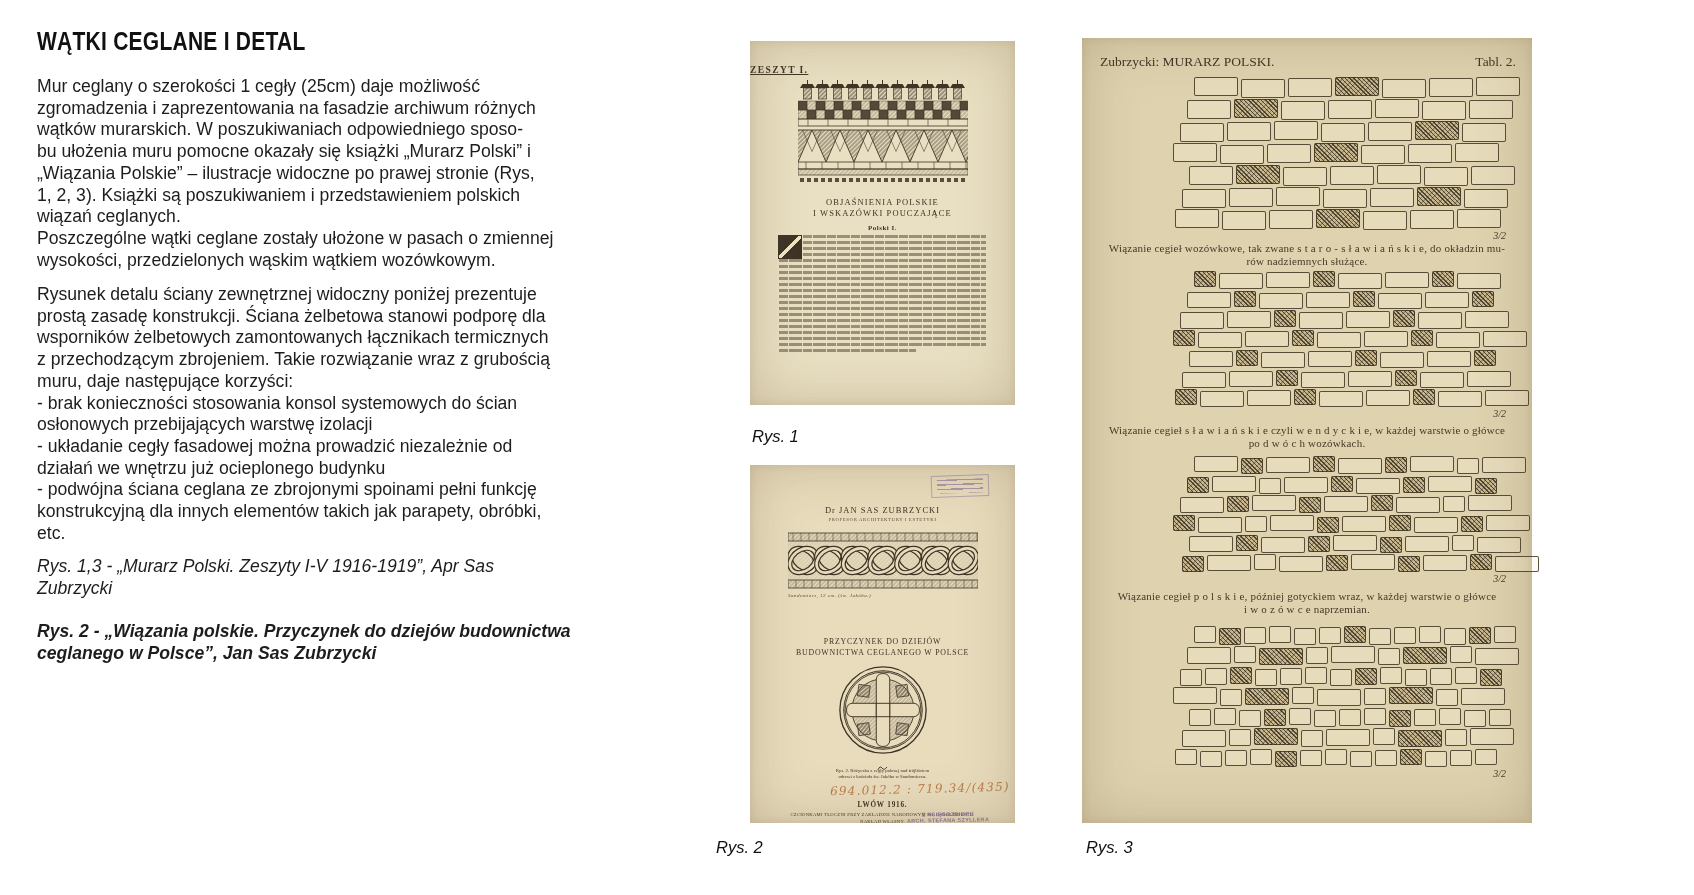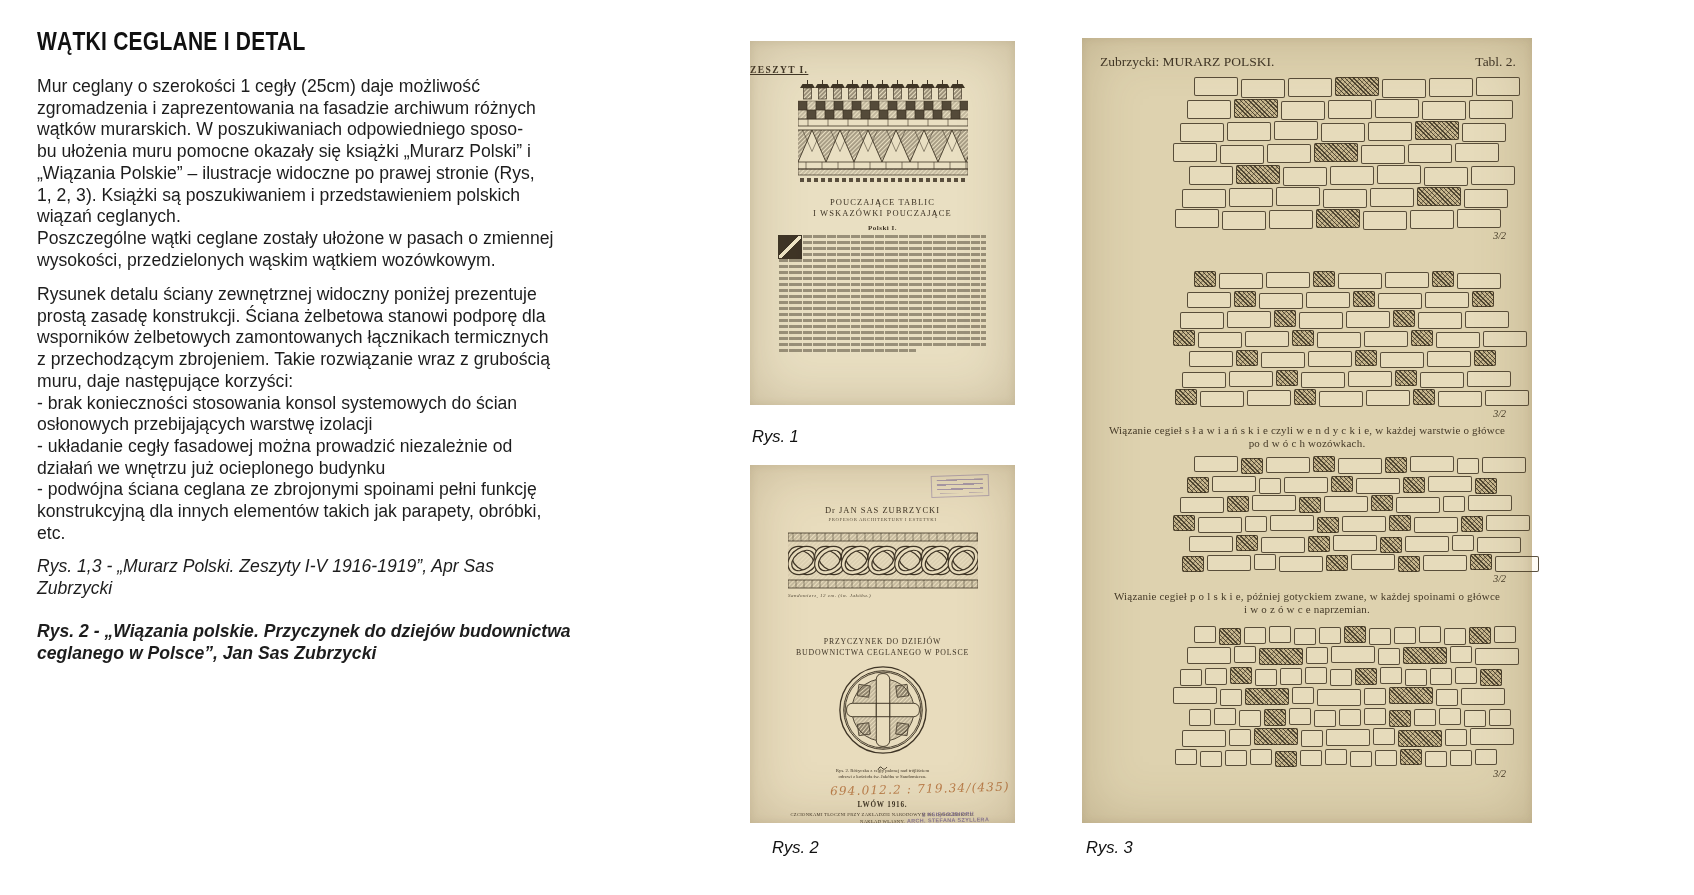--- a/index.html
+++ b/index.html
@@ -19,21 +19,21 @@
   
   .paper{position:absolute;background:var(--paper);}
   .paper::after{content:"";position:absolute;inset:0;pointer-events:none;
         box-shadow:inset 0 0 55px rgba(110,85,45,.26), inset 0 0 8px rgba(110,85,45,.15);}
   .cover1{left:750px;top:41px;width:265px;height:364px;--paper:var(--paper1,#e9dfc2);}
   .cover2{left:750px;top:465px;width:265px;height:358px;--paper:var(--paper2,#e8dcbd);}
   .plate {left:1082px;top:38px;width:450px;height:785px;--paper:var(--paper3,#ded2af);}
   .bookink{color:var(--book-ink,#3f3526);}
 
   .fig-label{position:absolute;font-style:italic;font-size:16.5px;color:#111;}
-  .lbl1{left:752px;top:427px;} .lbl2{left:772px;top:838px;} .lbl3{left:1086px;top:838px;}
+  .lbl1{left:752px;top:427px;} .lbl2{left:716px;top:838px;} .lbl3{left:1086px;top:838px;}
 
   
   .c1-zeszyt{position:absolute;top:24px;left:0;width:100%;
       font:700 9.5px "Liberation Serif", serif;letter-spacing:1.4px;text-decoration:underline;}
   .c1-cornice{position:absolute;top:38px;left:50%;transform:translateX(-50%);}
   .c1-title{position:absolute;top:125px;left:0;width:100%;text-align:center;
       font:400 21px "Liberation Serif", serif;letter-spacing:3px;}
   .c1-sub{position:absolute;left:0;width:100%;text-align:center;
       font:400 8.5px "Liberation Serif", serif;letter-spacing:1.1px;}
   .c1-sub.s1{top:156px;} .c1-sub.s2{top:167px;}
@@ -264,21 +264,21 @@
           <rect x="107" y="99" width="4" height="4" fill="#3f3526" fill-opacity="0.85"></rect>
           <rect x="114" y="99" width="4" height="4" fill="#3f3526" fill-opacity="0.85"></rect>
           <rect x="121" y="99" width="4" height="4" fill="#3f3526" fill-opacity="0.85"></rect>
           <rect x="128" y="99" width="4" height="4" fill="#3f3526" fill-opacity="0.85"></rect>
           <rect x="135" y="99" width="4" height="4" fill="#3f3526" fill-opacity="0.85"></rect>
           <rect x="142" y="99" width="4" height="4" fill="#3f3526" fill-opacity="0.85"></rect>
           <rect x="149" y="99" width="4" height="4" fill="#3f3526" fill-opacity="0.85"></rect>
           <rect x="156" y="99" width="4" height="4" fill="#3f3526" fill-opacity="0.85"></rect>
           <rect x="163" y="99" width="4" height="4" fill="#3f3526" fill-opacity="0.85"></rect>
         </svg></div>
-    <div class="c1-sub s1">POUCZAJĄCE TABLIC</div>
+    <div class="c1-sub s1">OBJAŚNIENIA POLSKIE</div>
     <div class="c1-sub s2">I WSKAZÓWKI POUCZAJĄCE</div>
     <div class="c1-tablica">Polski I.</div>
     <div class="microblock">
       <div class="microtext"></div>
       <div class="dropcap"></div>
     </div>
   </figure>
   <div class="fig-label lbl1">Rys. 1</div>
 
   <figure class="paper cover2 bookink">
@@ -470,20 +470,22 @@
             <div class="brick" style="left: -19px; top: -1px; width: 44px; height: 100%;"></div>
             <div class="brick" style="left: 28px; top: 1px; width: 44px; height: 100%;"></div>
             <div class="brick" style="left: 75px; top: 0px; width: 44px; height: 100%;"></div>
             <div class="brick dark" style="left: 122px; top: -1px; width: 44px; height: 100%;"></div>
             <div class="brick" style="left: 169px; top: 1px; width: 44px; height: 100%;"></div>
             <div class="brick" style="left: 216px; top: 0px; width: 44px; height: 100%;"></div>
             <div class="brick" style="left: 263px; top: -1px; width: 44px; height: 100%;"></div>
           </div>
           <div class="scale-mark">3/2</div>
         </div>
+        <div class="plate-caption" style="top: 204px;">Wiązanie cegieł wozówkowe, tak zwane s t a r o - s ł a w i a ń s k i e, do okładzin mu-
+rów nadziemnych służące.</div>
         <div class="diagram" style="top: 234px; left: 112px; width: 306px; height: 138px;">
           <div class="brow" style="top: 0px; height: 16.2px;">
             <div class="brick dark" style="left: 0px; top: -1px; width: 22px; height: 100%;"></div>
             <div class="brick" style="left: 25px; top: 1px; width: 44px; height: 100%;"></div>
             <div class="brick" style="left: 72px; top: 0px; width: 44px; height: 100%;"></div>
             <div class="brick dark" style="left: 119px; top: -1px; width: 22px; height: 100%;"></div>
             <div class="brick" style="left: 144px; top: 1px; width: 44px; height: 100%;"></div>
             <div class="brick" style="left: 191px; top: 0px; width: 44px; height: 100%;"></div>
             <div class="brick dark" style="left: 238px; top: -1px; width: 22px; height: 100%;"></div>
             <div class="brick" style="left: 263px; top: 1px; width: 44px; height: 100%;"></div>
@@ -618,21 +620,21 @@
             <div class="brick" style="left: 85px; top: 1px; width: 44px; height: 100%;"></div>
             <div class="brick dark" style="left: 132px; top: 0px; width: 22px; height: 100%;"></div>
             <div class="brick" style="left: 157px; top: -1px; width: 44px; height: 100%;"></div>
             <div class="brick dark" style="left: 204px; top: 1px; width: 22px; height: 100%;"></div>
             <div class="brick" style="left: 229px; top: 0px; width: 44px; height: 100%;"></div>
             <div class="brick dark" style="left: 276px; top: -1px; width: 22px; height: 100%;"></div>
             <div class="brick" style="left: 301px; top: 1px; width: 44px; height: 100%;"></div>
           </div>
           <div class="scale-mark">3/2</div>
         </div>
-        <div class="plate-caption" style="top: 552px;">Wiązanie cegieł p o l s k i e, później gotyckiem zwane, w każdej spoinami o główce
+        <div class="plate-caption" style="top: 552px;">Wiązanie cegieł p o l s k i e, później gotyckiem wraz, w każdej warstwie o główce
 i w o z ó w c e naprzemian.</div>
         <div class="diagram" style="top: 589px; left: 112px; width: 306px; height: 143px;">
           <div class="brow" style="top: 0px; height: 16.9px;">
             <div class="brick" style="left: 0px; top: -1px; width: 22px; height: 100%;"></div>
             <div class="brick dark" style="left: 25px; top: 1px; width: 22px; height: 100%;"></div>
             <div class="brick" style="left: 50px; top: 0px; width: 22px; height: 100%;"></div>
             <div class="brick" style="left: 75px; top: -1px; width: 22px; height: 100%;"></div>
             <div class="brick" style="left: 100px; top: 1px; width: 22px; height: 100%;"></div>
             <div class="brick" style="left: 125px; top: 0px; width: 22px; height: 100%;"></div>
             <div class="brick dark" style="left: 150px; top: -1px; width: 22px; height: 100%;"></div>

